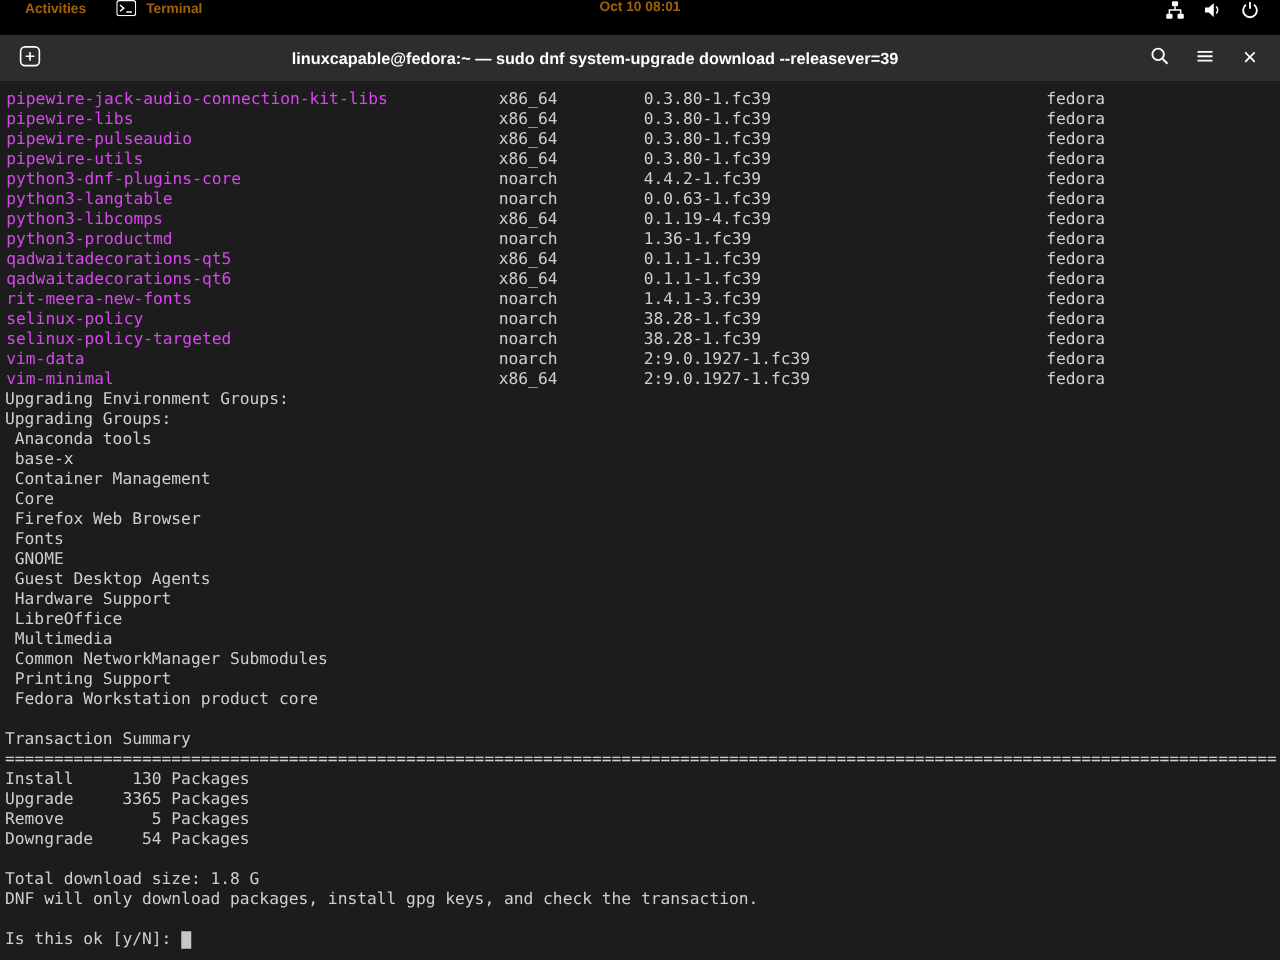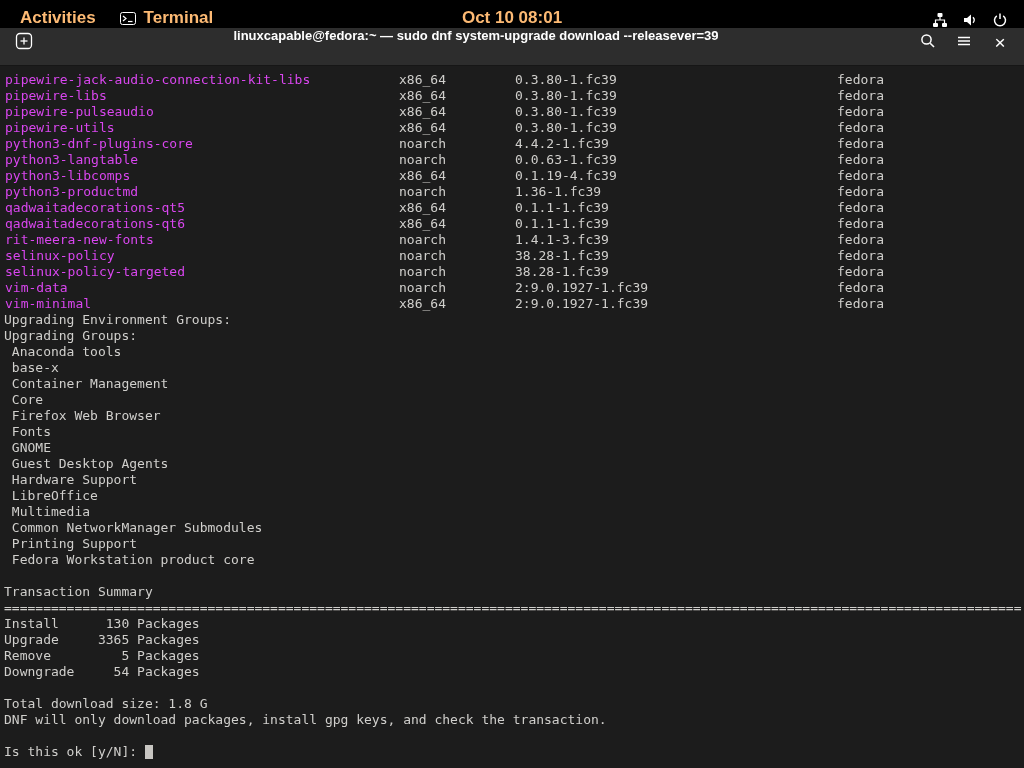--- a/index.html
+++ b/index.html
@@ -1,30 +1,30 @@
 <!DOCTYPE html>
 <html><head>
 <meta charset="utf-8">
 <style>
   * { margin:0; padding:0; box-sizing:border-box; }
   html,body { width:1024px; height:768px; overflow:hidden; background:#1c1c1c; }
   body { font-family:"Liberation Sans", sans-serif; }
 
   
-  .top-bar { height:28px; background:#000; color:#fdba74; display:flex; align-items:flex-end;
-             position:relative; font-size:17px; font-weight:600; }
+  .top-bar { height:28px; background:#000; color:#a16207; display:flex; align-items:flex-start;
+             position:relative; font-size:11px; font-weight:600; }
   .tb-left { display:flex; align-items:center; gap:24px; padding-left:20px; }
   .activities { cursor:pointer; }
   .app-indicator { display:flex; align-items:center; gap:8px; cursor:pointer; }
   .clock { position:absolute; left:50%; transform:translateX(-50%); cursor:pointer; }
   .tb-right { margin-left:auto; display:flex; align-items:center; gap:14px; padding-right:16px; cursor:pointer; }
   .tb-right svg, .app-indicator svg { display:block; }
 
   
-  .header-bar { height:38px; background:#2d2d2d; display:flex; align-items:flex-start;
+  .header-bar { height:38px; background:#2d2d2d; display:flex; align-items:center;
                 padding:0 10px; gap:8px; border-bottom:1px solid #161616; }
   .hb-title { flex:1; text-align:center; color:#ffffff; font-size:13px; font-weight:700;
               white-space:nowrap; overflow:hidden; }
   .hb-btn { width:28px; height:28px; display:flex; align-items:center; justify-content:center;
             border:none; background:transparent; border-radius:6px; color:#fff; cursor:pointer; padding:0; }
   .close-btn { font-size:19px; line-height:1; font-weight:400; }
 
   
   .terminal { background:#1c1c1c; height:701px; padding-top:6px;
               font-family:"DejaVu Sans Mono", monospace; font-size:13px; color:#d0cfcc; cursor:text; }

